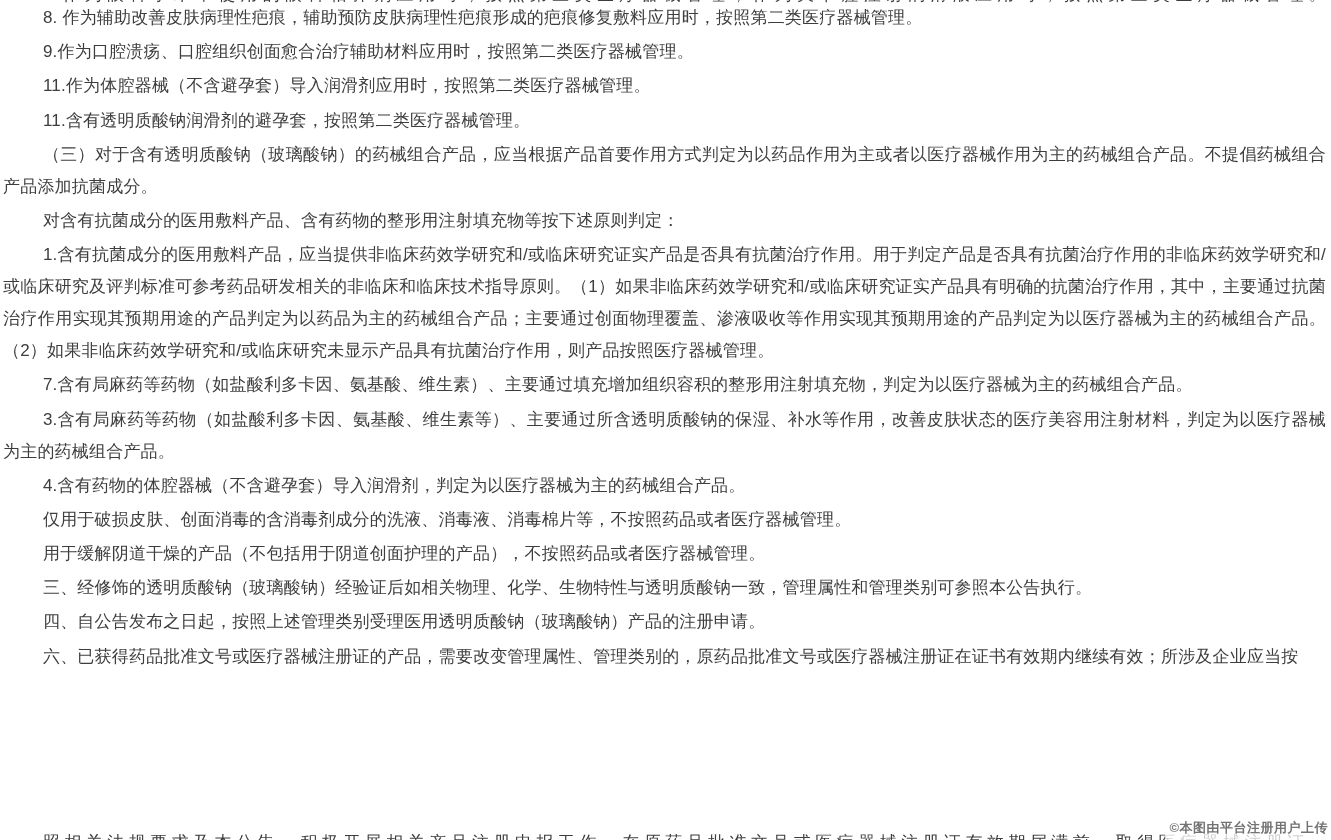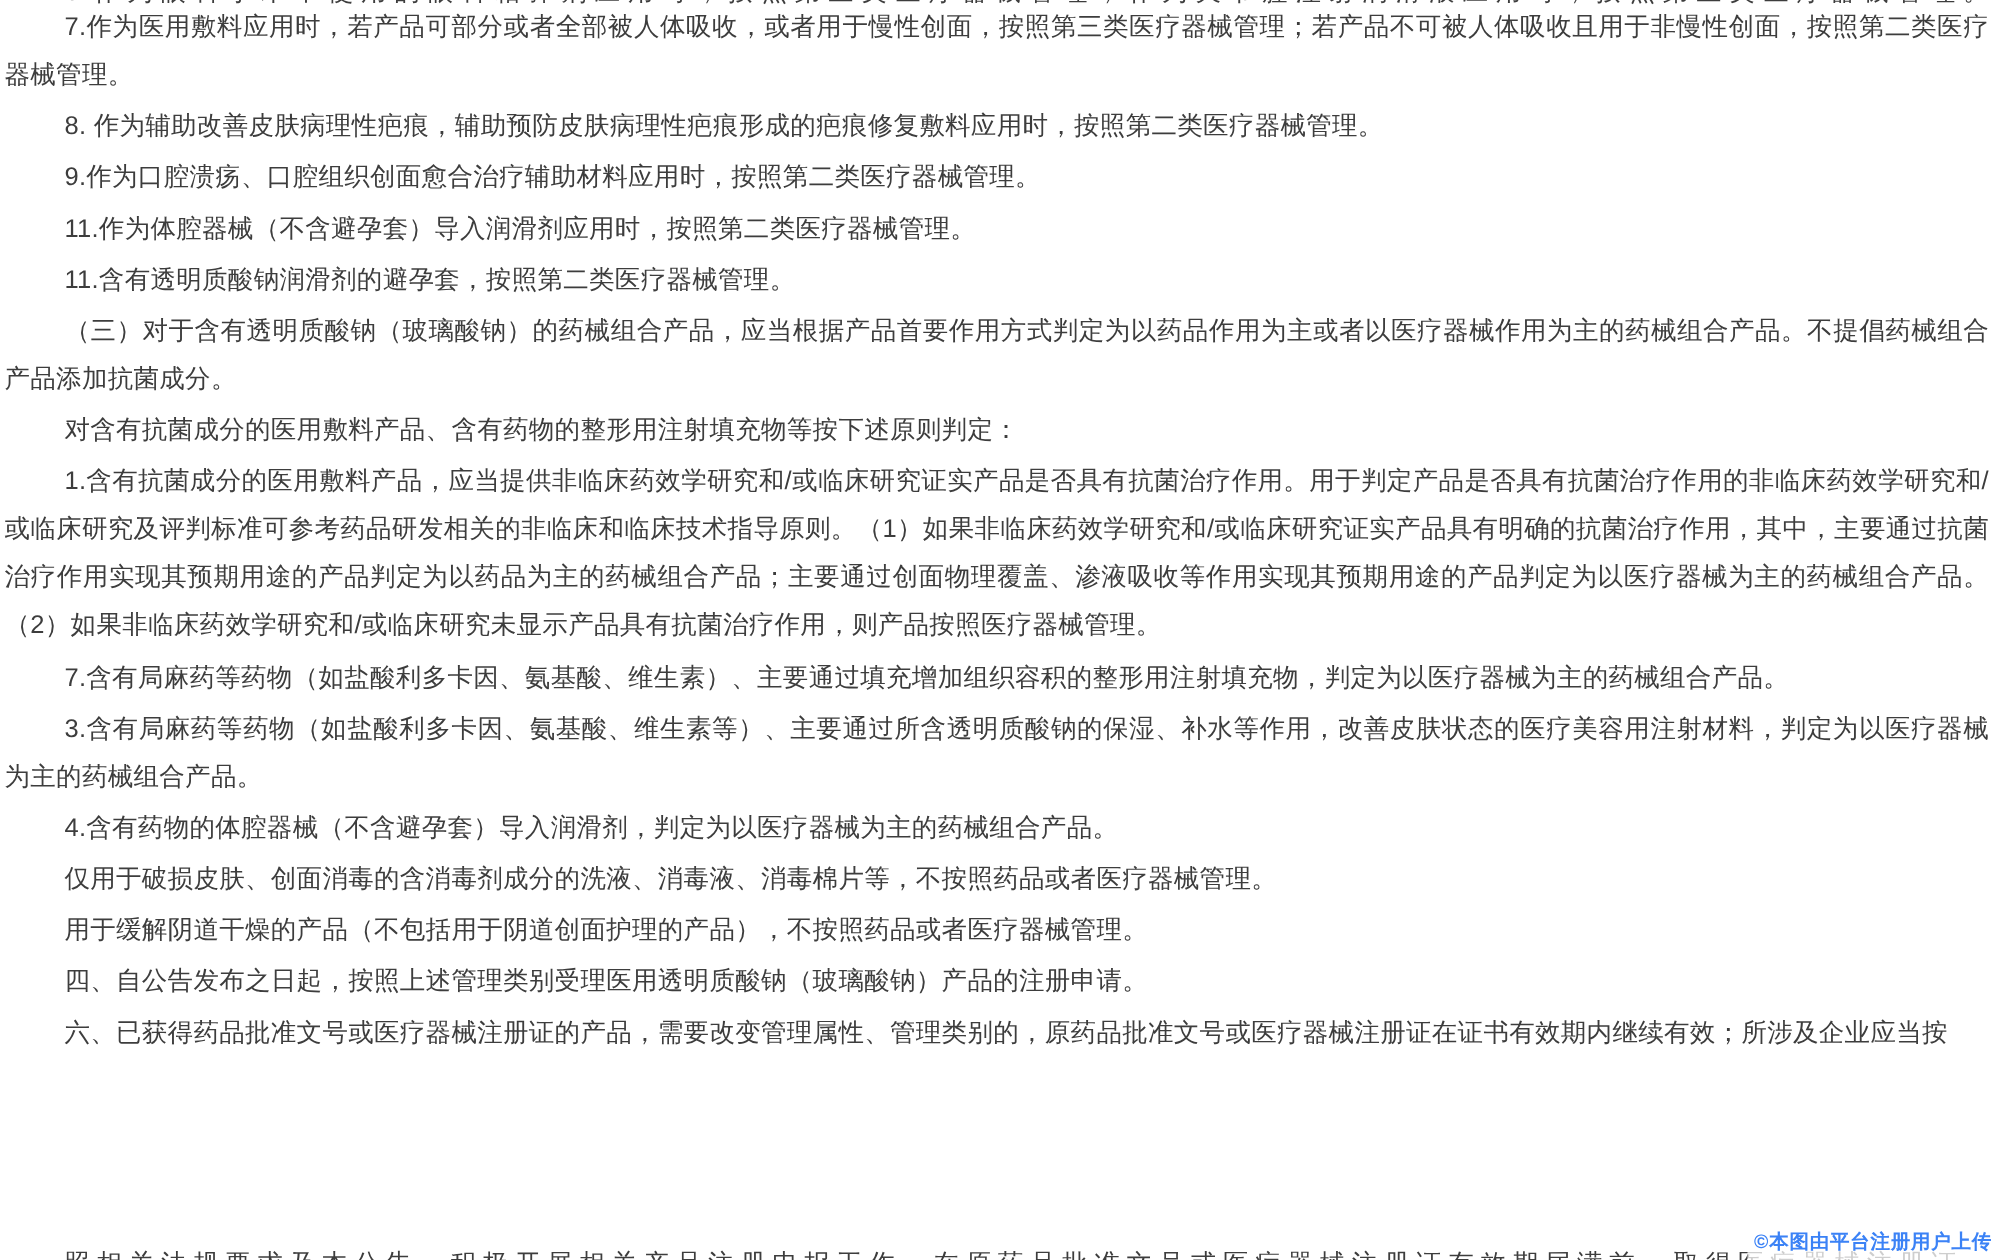--- a/index.html
+++ b/index.html
@@ -56,46 +56,46 @@
     margin: 0;
   }
   .clip-top { top: -21px; }
   .clip-bottom { top: 827px; }
   .watermark {
     position: absolute;
     right: 0;
     bottom: 0;
     font-size: 13px;
     font-weight: bold;
-    color: #3b82f6;
+    color: #737373;
     background: rgba(255,255,255,0.75);
     padding: 2px 3px 3px 4px;
     letter-spacing: 0.5px;
     white-space: nowrap;
     z-index: 5;
   }
 </style>
 </head>
 <body>
 
 <p class="clip-line clip-top">6.作为眼科手术中使用的眼科粘弹剂应用时，按照第三类医疗器械管理；作为关节腔注射润滑液应用时，按照第三类医疗器械管理。</p>
 
 <div class="doc" id="doc-body">
-    <p>7.作为医用敷料应用时，若产品可部分或者全部被人体吸收，或者用于慢性创面，按照第三类医疗器械管理；若产品不可被人体吸收且用于非慢性创面，按照第二类医疗器械管理。</p>
     <p>8. 作为辅助改善皮肤病理性疤痕，辅助预防皮肤病理性疤痕形成的疤痕修复敷料应用时，按照第二类医疗器械管理。</p>
     <p>9.作为口腔溃疡、口腔组织创面愈合治疗辅助材料应用时，按照第二类医疗器械管理。</p>
     <p>11.作为体腔器械（不含避孕套）导入润滑剂应用时，按照第二类医疗器械管理。</p>
     <p>11.含有透明质酸钠润滑剂的避孕套，按照第二类医疗器械管理。</p>
     <p>（三）对于含有透明质酸钠（玻璃酸钠）的药械组合产品，应当根据产品首要作用方式判定为以药品作用为主或者以医疗器械作用为主的药械组合产品。不提倡药械组合产品添加抗菌成分。</p>
     <p>对含有抗菌成分的医用敷料产品、含有药物的整形用注射填充物等按下述原则判定：</p>
     <p>1.含有抗菌成分的医用敷料产品，应当提供非临床药效学研究和/或临床研究证实产品是否具有抗菌治疗作用。用于判定产品是否具有抗菌治疗作用的非临床药效学研究和/或临床研究及评判标准可参考药品研发相关的非临床和临床技术指导原则。（1）如果非临床药效学研究和/或临床研究证实产品具有明确的抗菌治疗作用，其中，主要通过抗菌治疗作用实现其预期用途的产品判定为以药品为主的药械组合产品；主要通过创面物理覆盖、渗液吸收等作用实现其预期用途的产品判定为以医疗器械为主的药械组合产品。（2）如果非临床药效学研究和/或临床研究未显示产品具有抗菌治疗作用，则产品按照医疗器械管理。</p>
     <p>7.含有局麻药等药物（如盐酸利多卡因、氨基酸、维生素）、主要通过填充增加组织容积的整形用注射填充物，判定为以医疗器械为主的药械组合产品。</p>
     <p>3.含有局麻药等药物（如盐酸利多卡因、氨基酸、维生素等）、主要通过所含透明质酸钠的保湿、补水等作用，改善皮肤状态的医疗美容用注射材料，判定为以医疗器械为主的药械组合产品。</p>
     <p>4.含有药物的体腔器械（不含避孕套）导入润滑剂，判定为以医疗器械为主的药械组合产品。</p>
     <p>仅用于破损皮肤、创面消毒的含消毒剂成分的洗液、消毒液、消毒棉片等，不按照药品或者医疗器械管理。</p>
     <p>用于缓解阴道干燥的产品（不包括用于阴道创面护理的产品），不按照药品或者医疗器械管理。</p>
+    <p>三、经修饰的透明质酸钠（玻璃酸钠）经验证后如相关物理、化学、生物特性与透明质酸钠一致，管理属性和管理类别可参照本公告执行。</p>
     <p>四、自公告发布之日起，按照上述管理类别受理医用透明质酸钠（玻璃酸钠）产品的注册申请。</p>
     <p class="clamp-one-line">六、已获得药品批准文号或医疗器械注册证的产品，需要改变管理属性、管理类别的，原药品批准文号或医疗器械注册证在证书有效期内继续有效；所涉及企业应当按</p>
   </div>
 
 <p class="clip-line clip-bottom">照相关法规要求及本公告，积极开展相关产品注册申报工作，在原药品批准文号或医疗器械注册证有效期届满前，取得医疗器械注册证。</p>
 
 <div class="watermark">©本图由平台注册用户上传</div>
 
 </body></html>

